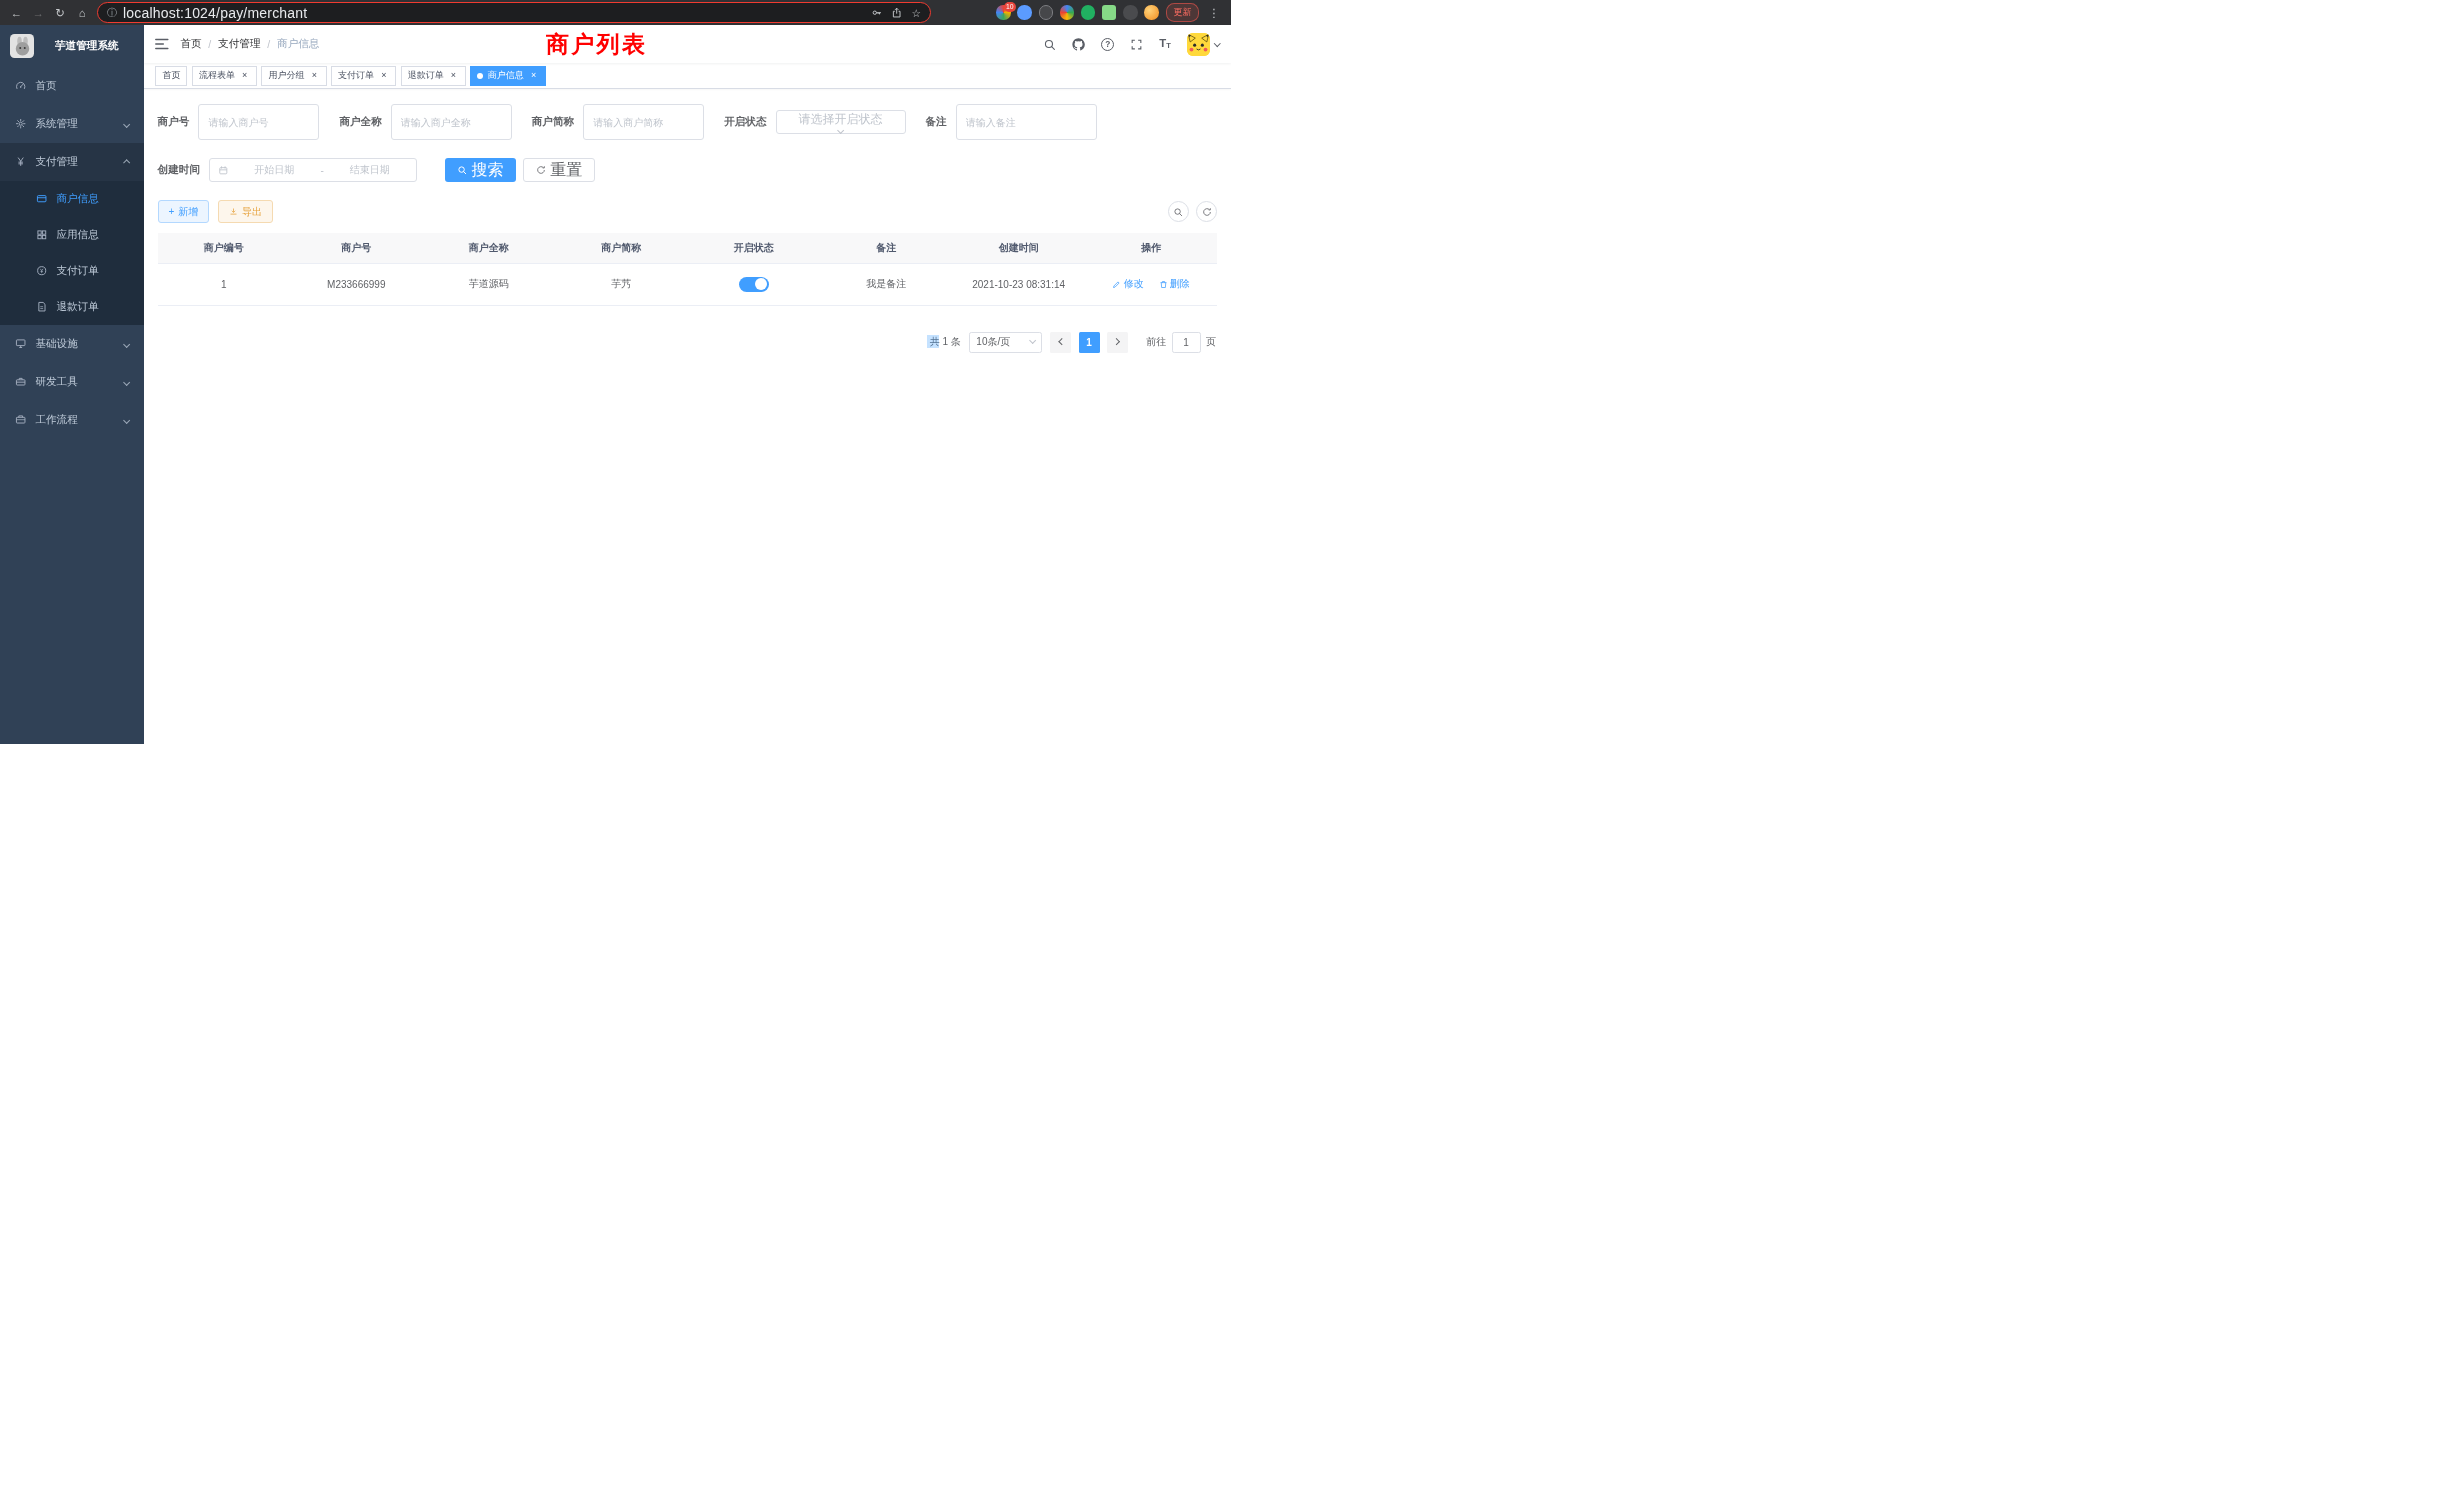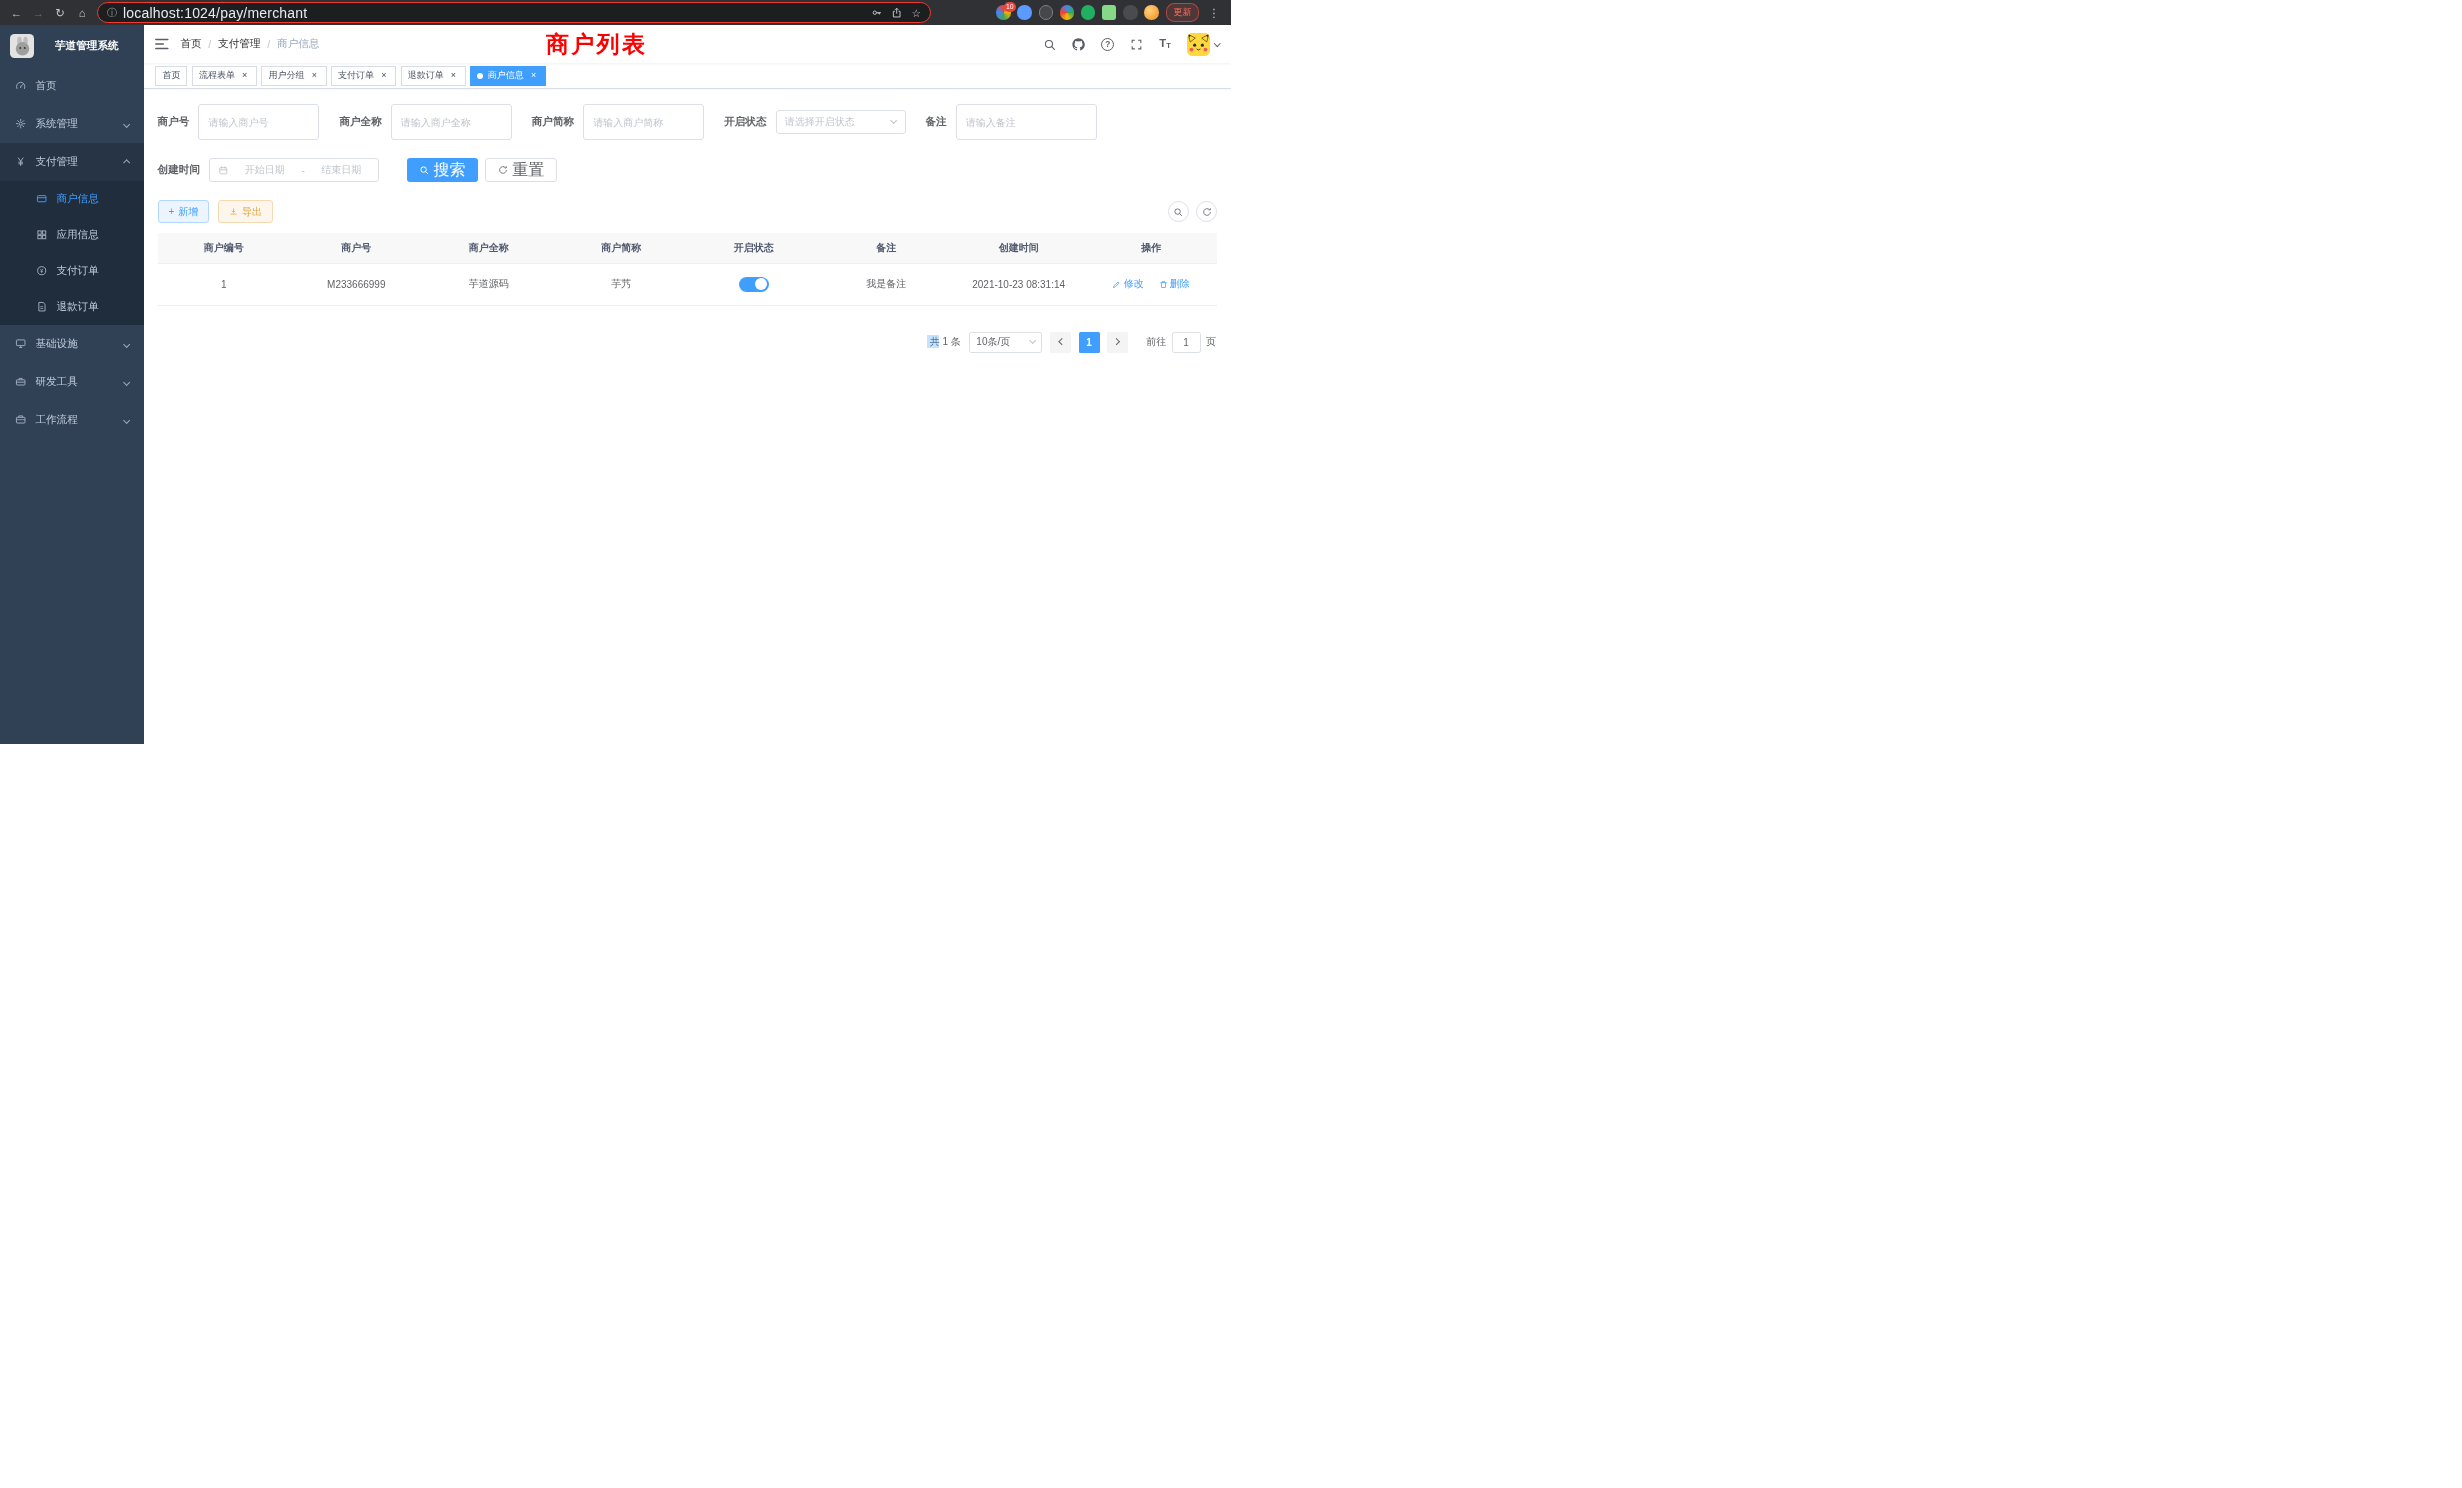--- a/index.html
+++ b/index.html
@@ -95,24 +95,24 @@
   .filter-row { display:flex; align-items:center; margin-bottom:18px; }
   .filter-item { display:flex; align-items:center; margin-right:20px; }
   .filter-item label { font-size:10.6px; color:#606266; font-weight:600; margin-right:9px; white-space:nowrap;}
   .el-input { height:24px; border:0.8px solid #dcdfe6; border-radius:3px; padding:17px 9px;
     font-size:10px; color:#606266; outline:none; background:#fff;
     font-family:"Liberation Sans","DejaVu Sans",sans-serif;}
   .el-input::placeholder { color:#bfc4cc; }
   .w160 { width:121px; } .w186 { width:141px; }
   .el-select { width:130px; height:24px; border:0.8px solid #dcdfe6; border-radius:3px;
     display:flex; align-items:center; justify-content:space-between; padding:0 8.3px;
-    font-size:10px; color:#bfc4cc; cursor:pointer; background:#fff;}
+    font-size:12px; color:#bfc4cc; cursor:pointer; background:#fff;flex-direction:column;}
   .sel-caret { width:5.3px; height:5.3px; border-right:1.1px solid #c0c4cc; border-bottom:1.1px solid #c0c4cc;
     transform:rotate(45deg); margin-top:-2.3px;}
-  .date-range { width:170px; height:24px; border:0.8px solid #dcdfe6; border-radius:3px;
+  .date-range { width:208px; height:24px; border:0.8px solid #dcdfe6; border-radius:3px;
     display:flex; align-items:center; padding:0 7.6px; gap:7.6px; font-size:10px;
     color:#bfc4cc; cursor:pointer; background:#fff;}
   .date-range .cal { width:10.6px; height:10.6px; color:#c0c4cc; flex:none;}
   .date-range .ph { flex:1; text-align:center; }
   .btn { height:24px; border-radius:3px; border:0.8px solid transparent; font-size:16px;
     display:inline-flex; align-items:center; gap:4.5px; padding:0 11.4px; cursor:pointer;
     font-family:inherit; white-space:nowrap;}
   .btn svg { width:10px; height:10px; }
   .btn-search { background:#409eff; color:#fff; margin-left:7.6px; }
   .btn-reset { background:#fff; border-color:#dcdfe6; color:#606266; margin-left:7.6px; }

